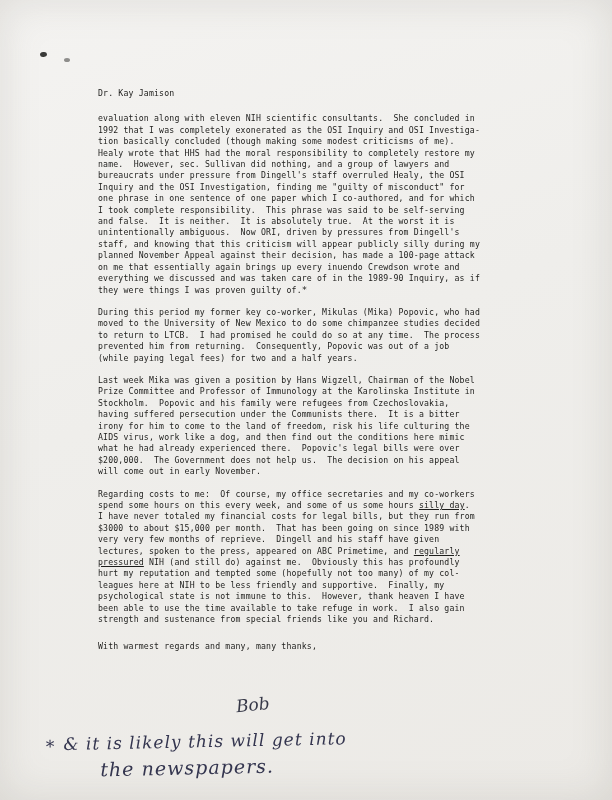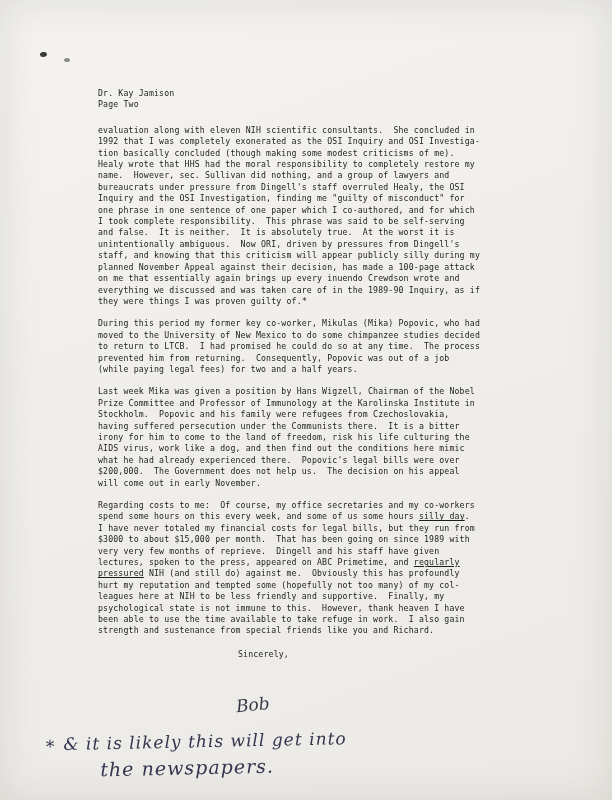--- a/index.html
+++ b/index.html
@@ -118,21 +118,20 @@
 <div class="page">
   <div class="paper-tint"></div>
 
   <div class="hole-a"></div>
   <div class="hole-b"></div>
 
   <div class="doc">
 
     <div class="addr">
       <div>Dr. Kay Jamison</div>
-      <div>Page Two</div>
     </div>
 
     <div class="para"><span>evaluation along with eleven NIH scientific consultants.  She concluded in
 1992 that I was completely exonerated as the OSI Inquiry and OSI Investiga-
 tion basically concluded (though making some modest criticisms of me).
 Healy wrote that HHS had the moral responsibility to completely restore my
 name.  However, sec. Sullivan did nothing, and a group of lawyers and
 bureaucrats under pressure from Dingell's staff overruled Healy, the OSI
 Inquiry and the OSI Investigation, finding me "guilty of misconduct" for
 one phrase in one sentence of one paper which I co-authored, and for which
@@ -167,22 +166,22 @@
 $3000 to about $15,000 per month.  That has been going on since 1989 with
 very very few months of reprieve.  Dingell and his staff have given
 lectures, spoken to the press, appeared on ABC Primetime, and <span class="u">regularly
 pressured</span> NIH (and still do) against me.  Obviously this has profoundly
 hurt my reputation and tempted some (hopefully not too many) of my col-
 leagues here at NIH to be less friendly and supportive.  Finally, my
 psychological state is not immune to this.  However, thank heaven I have
 been able to use the time available to take refuge in work.  I also gain
 strength and sustenance from special friends like you and Richard.</div>
 
+    <div class="closing">With warmest regards and many, many thanks,</div>
 
-    <div class="sign-name">Sincerely,</div>
   </div>
 
   <div class="signature">Bob</div>
 
   <div class="handnote">
     <div class="l1"><span class="asterisk-mark">*</span><span>&amp; it is likely this will get into</span></div>
     <div class="l2 big">the newspapers.</div>
   </div>
 
   <div class="shadow-edge"></div>

